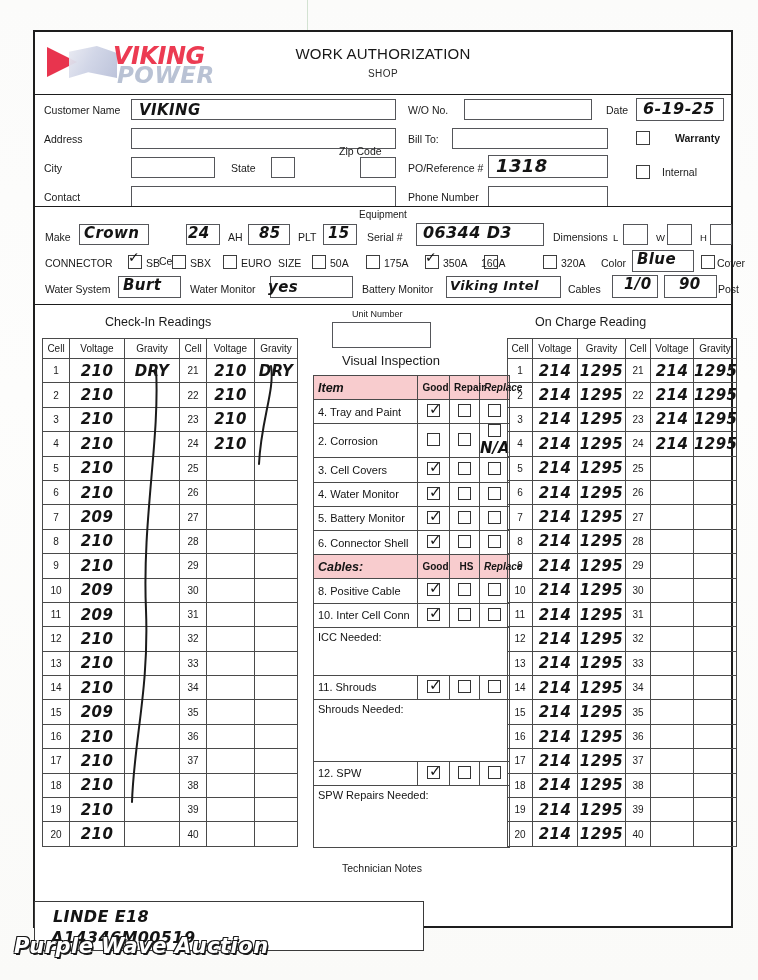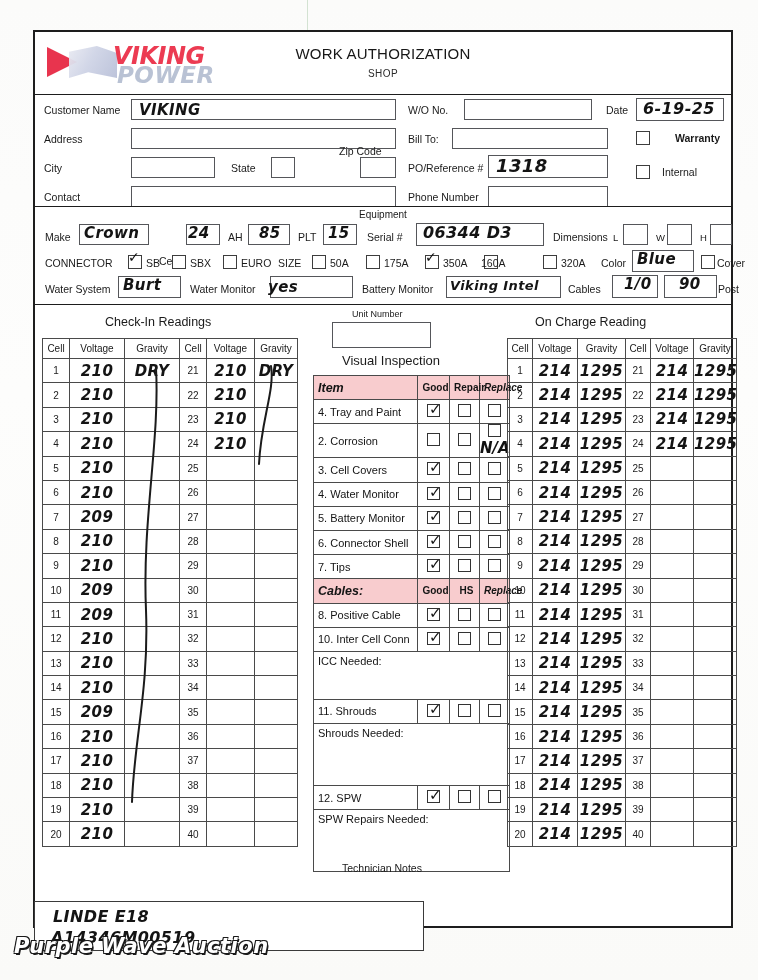--- a/index.html
+++ b/index.html
@@ -484,26 +484,20 @@
               <td class="c"><span class="vbox"><span class="vchk">✓</span></span></td>
               <td class="c"><span class="vbox"></span></td>
               <td class="c"><span class="vbox"></span></td>
             </tr>
             <tr>
               <td>6. Connector Shell</td>
               <td class="c"><span class="vbox"><span class="vchk">✓</span></span></td>
               <td class="c"><span class="vbox"></span></td>
               <td class="c"><span class="vbox"></span></td>
             </tr>
-            <tr>
-              <td>7. Tips</td>
-              <td class="c"><span class="vbox"><span class="vchk">✓</span></span></td>
-              <td class="c"><span class="vbox"></span></td>
-              <td class="c"><span class="vbox"></span></td>
-            </tr>
             <tr class="hdrow">
               <td>Cables:</td>
               <td class="g">Good</td>
               <td class="g">HS</td>
               <td class="r">Replace</td>
             </tr>
             <tr>
               <td>8. Positive Cable</td>
               <td class="c"><span class="vbox"><span class="vchk">✓</span></span></td>
               <td class="c"><span class="vbox"></span></td>

